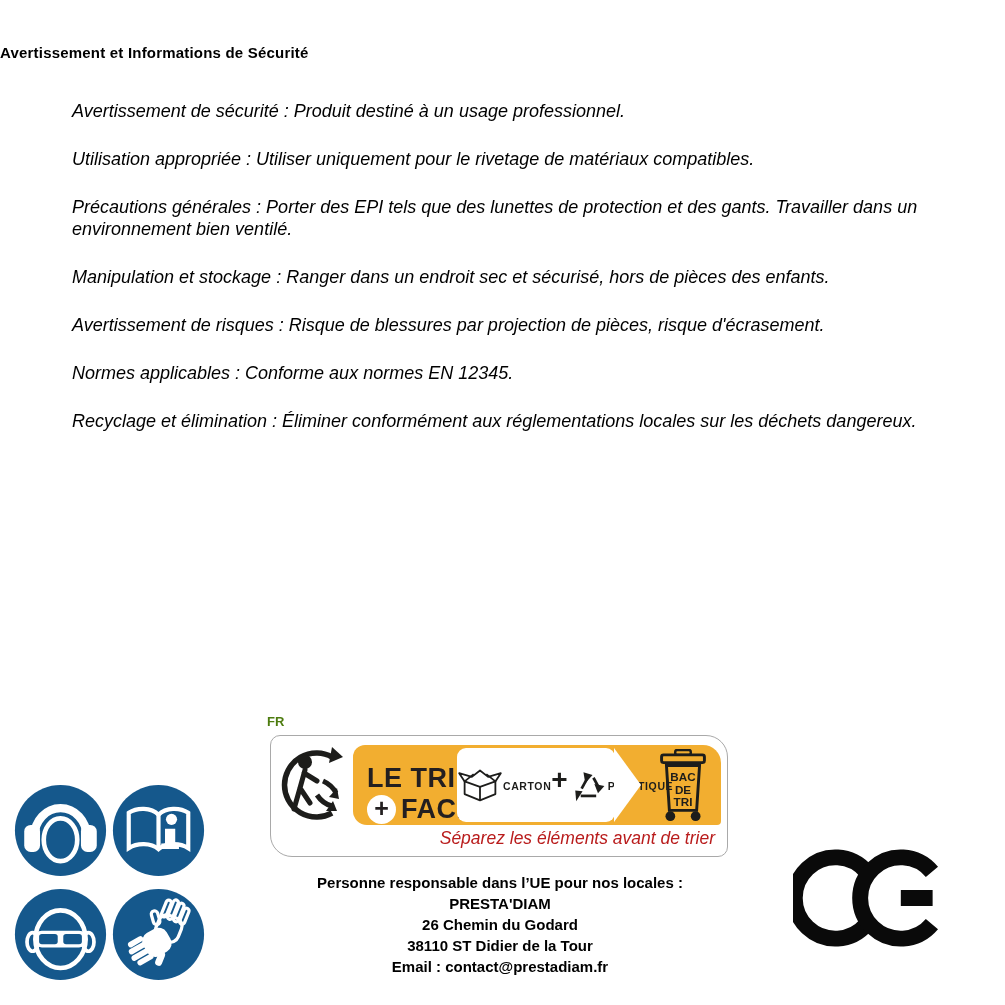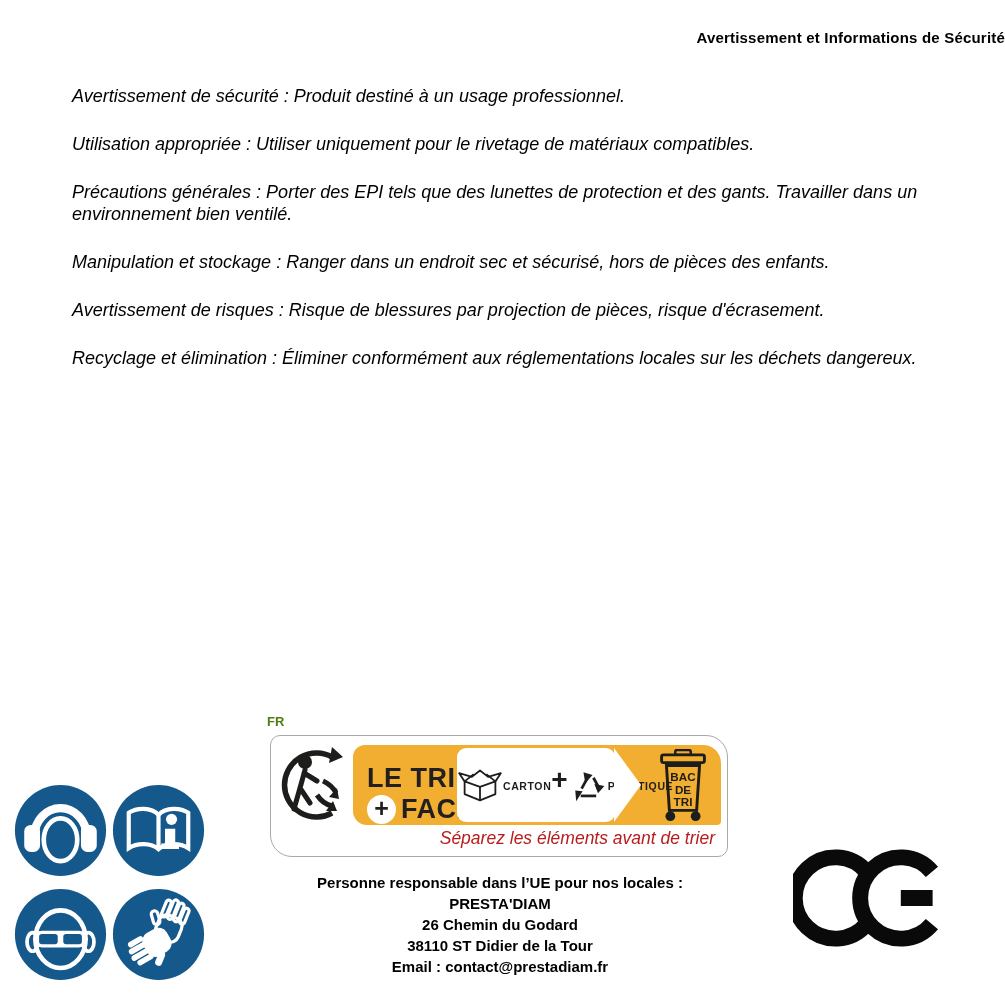--- a/index.html
+++ b/index.html
@@ -7,22 +7,22 @@
   .page {
     position: relative;
     width: 1005px;
     height: 1005px;
     background: #ffffff;
     overflow: hidden;
     font-family: "Liberation Sans", "DejaVu Sans", sans-serif;
     color: #000;
   }
   .page-title {
-    padding-top: 29px;
-    text-align: right;
+    padding-top: 44px;
+    text-align: left;
     font-size: 15px;
     font-weight: bold;
     letter-spacing: 0.2px;
   }
   .body-text {
     margin: 39px 0 0 72px;
     width: 880px;
     font-size: 18px;
     line-height: 22px;
   }
@@ -128,20 +128,21 @@
 <div class="page">
 
   <div class="page-title">Avertissement et Informations de Sécurité</div>
 
   <div class="body-text">
     <p>Avertissement de sécurité : Produit destiné à un usage professionnel.</p>
     <p>Utilisation appropriée : Utiliser uniquement pour le rivetage de matériaux compatibles.</p>
     <p>Précautions générales : Porter des EPI tels que des lunettes de protection et des gants. Travailler dans un environnement bien ventilé.</p>
     <p>Manipulation et stockage : Ranger dans un endroit sec et sécurisé, hors de pièces des enfants.</p>
     <p>Avertissement de risques : Risque de blessures par projection de pièces, risque d'écrasement.</p>
+    <p>Normes applicables : Conforme aux normes EN 12345.</p>
     <p>Recyclage et élimination : Éliminer conformément aux réglementations locales sur les déchets dangereux.</p>
   </div>
 
   <div class="pictos">
     <div class="picto">
       <svg viewBox="0 0 100 100">
         <circle cx="50" cy="50" r="49" fill="#15588C"></circle>
         <path d="M22,56 a28,30 0 0 1 56,0" fill="none" stroke="#fff" stroke-width="9"></path>
         <ellipse cx="50" cy="60" rx="18" ry="23" fill="none" stroke="#fff" stroke-width="5"></ellipse>
         <rect x="11" y="44" width="17" height="29" rx="7" fill="#fff"></rect>

